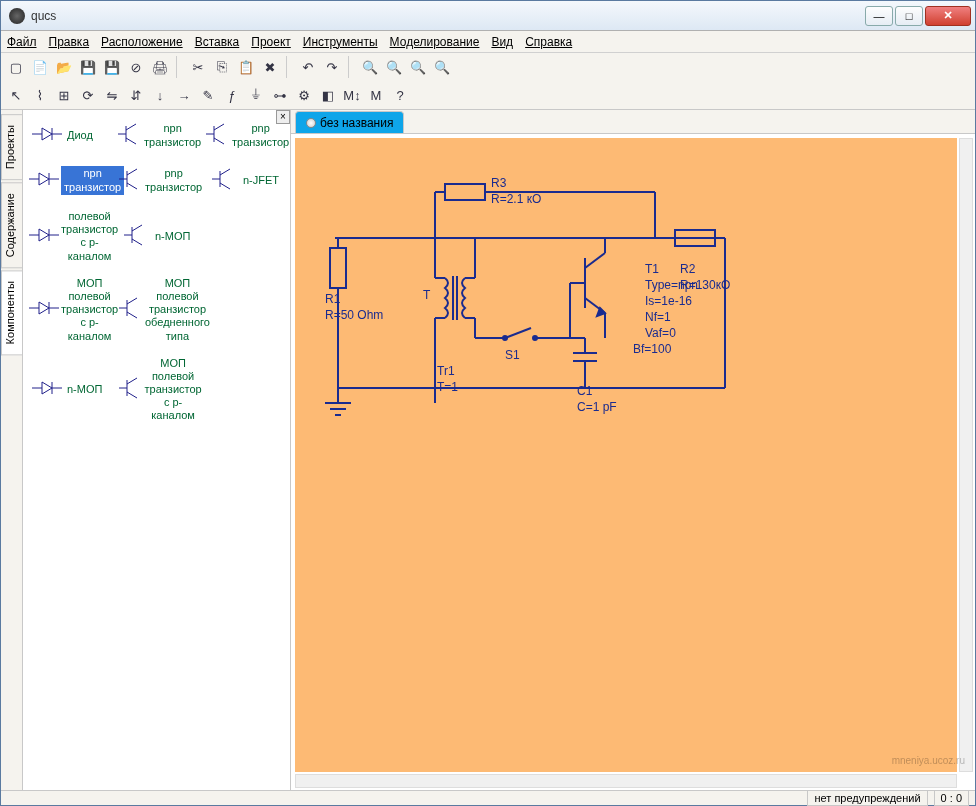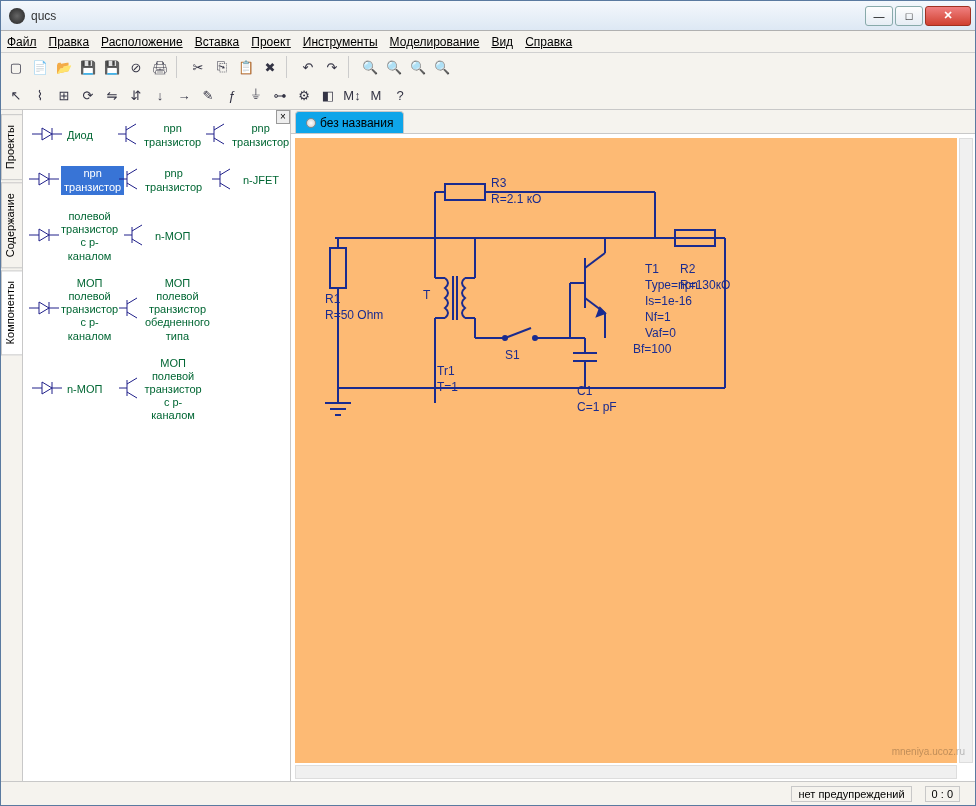--- a/index.html
+++ b/index.html
@@ -43,21 +43,21 @@
 .tab .dot { width: 10px; height: 10px; border: 1px solid #888; border-radius: 50%; background: radial-gradient(#fff,#ccc); }
 
 .canvas-wrap { flex: 1; background: #fff; position: relative; overflow: hidden; }
 .canvas { position: absolute; inset: 4px 18px 18px 4px; background: #fdba74; overflow: hidden; }
 .canvas::before { content: ""; position: absolute; inset: 0; background-image: radial-gradient(#d8d6c0 0.5px, transparent 0.5px); background-size: 10px 10px; }
 .scroll-v { position: absolute; top: 4px; right: 2px; bottom: 18px; width: 14px; background: #f0f0f0; border: 1px solid #ddd; }
 .scroll-h { position: absolute; left: 4px; right: 18px; bottom: 2px; height: 14px; background: #f0f0f0; border: 1px solid #ddd; }
 .schematic { position: absolute; left: 10px; top: 30px; }
 .sch-text { position: absolute; font-size: 12px; color: #1a2b8f; font-family: sans-serif; white-space: nowrap; }
 
-.status { height: 24px; background: #f5f3ee; border-top: 1px solid #c8c8c8; display: flex; justify-content: flex-end; align-items: center; font-size: 11px; padding: 0 15px; gap: 13px; }
+.status { height: 15px; background: #f5f3ee; border-top: 1px solid #c8c8c8; display: flex; justify-content: flex-end; align-items: center; font-size: 11px; padding: 0 6px; gap: 6px; }
 .status .cell { border: 1px solid #c8c8c8; padding: 1px 6px; }
 
 .watermark { position: absolute; right: 10px; bottom: 24px; font-size: 10px; color: rgba(0,0,0,0.25); margin-left: 8px; }
 </style>
 </head>
 <body>
 
 <div class="window">
   <div class="titlebar">
     <div class="icon"></div>

